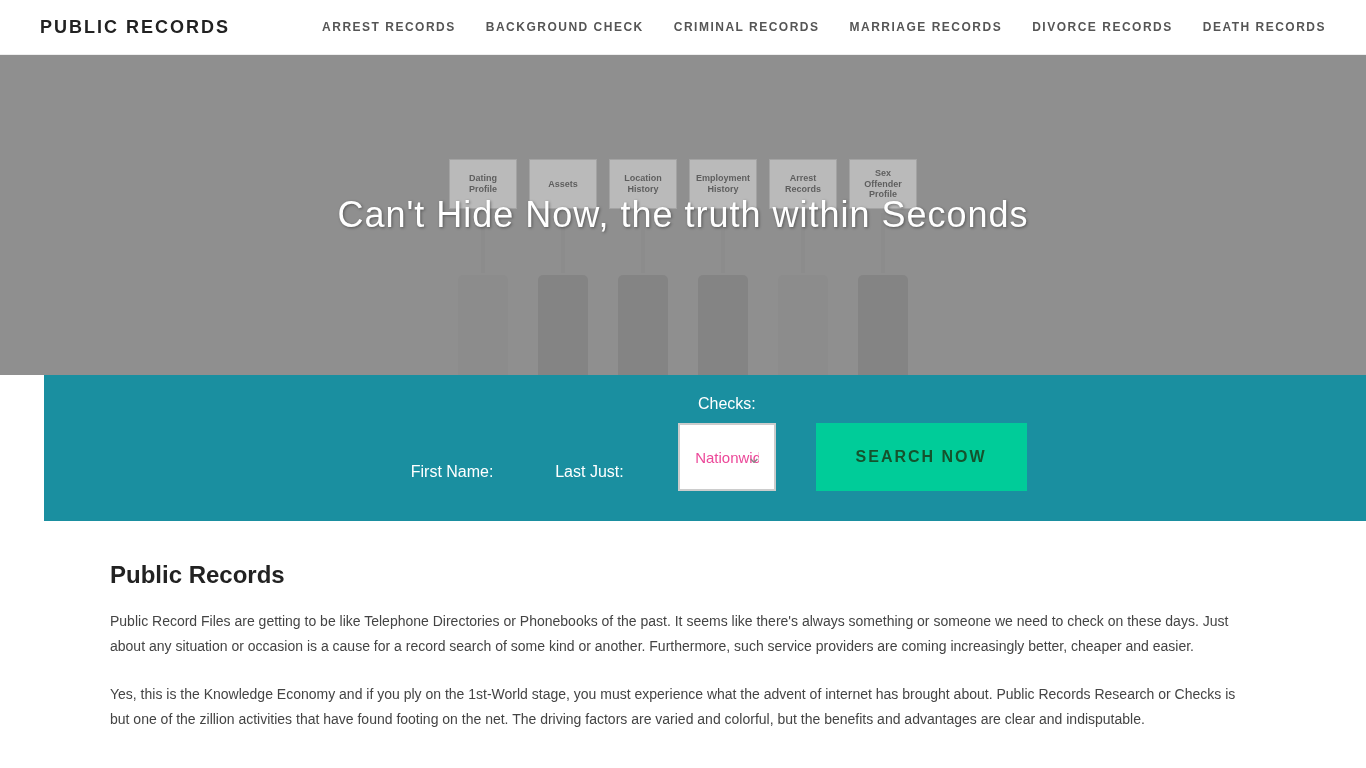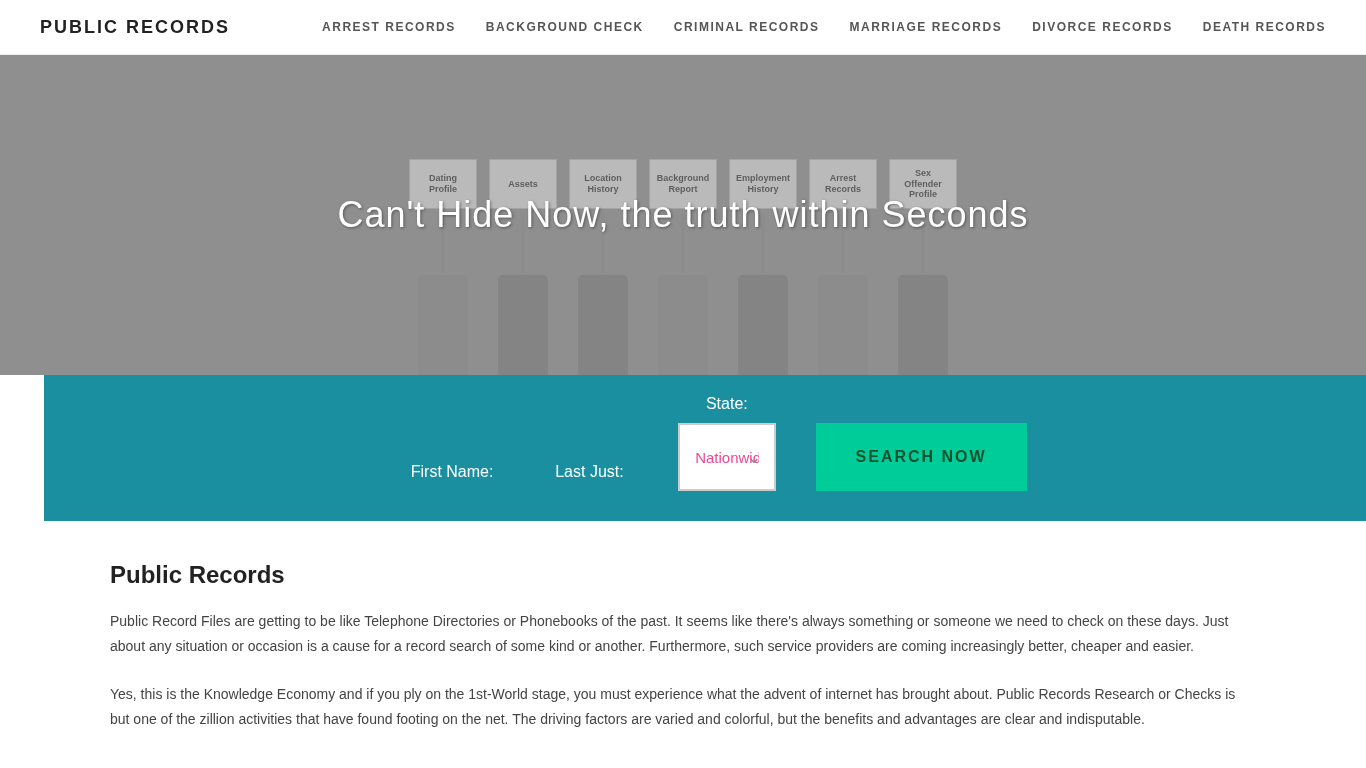--- a/index.html
+++ b/index.html
@@ -298,25 +298,20 @@
         <div class="sign">Assets</div>
         <div class="arm"></div>
         <div class="body-silhouette" style="background: rgb(136, 136, 136);"></div>
       </div>
       <div class="person">
         <div class="sign">Location History</div>
         <div class="arm"></div>
         <div class="body-silhouette" style="background: rgb(136, 136, 136);"></div>
       </div>
       <div class="person">
-        <div class="sign">Background Report</div>
-        <div class="arm"></div>
-        <div class="body-silhouette" style="background: rgb(153, 153, 153);"></div>
-      </div>
-      <div class="person">
         <div class="sign">Employment History</div>
         <div class="arm"></div>
         <div class="body-silhouette" style="background: rgb(136, 136, 136);"></div>
       </div>
       <div class="person">
         <div class="sign">Arrest Records</div>
         <div class="arm"></div>
         <div class="body-silhouette" style="background: rgb(153, 153, 153);"></div>
       </div>
       <div class="person">
@@ -334,21 +329,21 @@
 
     <div class="search-field">
       <label>First Name:</label>
     </div>
 
     <div class="search-field">
       <label>Last Just:</label>
     </div>
 
     <div class="state-field">
-      <label>State:</label>
+      <label>Checks:</label>
       <div class="state-wrapper">
         <select>
           
         <option value="Nationwide">Nationwide</option><option value="Alabama">Alabama</option><option value="Alaska">Alaska</option><option value="Arizona">Arizona</option><option value="Arkansas">Arkansas</option><option value="California">California</option><option value="Colorado">Colorado</option><option value="Connecticut">Connecticut</option><option value="Delaware">Delaware</option><option value="Florida">Florida</option><option value="Georgia">Georgia</option><option value="Hawaii">Hawaii</option><option value="Idaho">Idaho</option><option value="Illinois">Illinois</option><option value="Indiana">Indiana</option><option value="Iowa">Iowa</option><option value="Kansas">Kansas</option><option value="Kentucky">Kentucky</option><option value="Louisiana">Louisiana</option><option value="Maine">Maine</option><option value="Maryland">Maryland</option><option value="Massachusetts">Massachusetts</option><option value="Michigan">Michigan</option><option value="Minnesota">Minnesota</option><option value="Mississippi">Mississippi</option><option value="Missouri">Missouri</option><option value="Montana">Montana</option><option value="Nebraska">Nebraska</option><option value="Nevada">Nevada</option><option value="New Hampshire">New Hampshire</option><option value="New Jersey">New Jersey</option><option value="New Mexico">New Mexico</option><option value="New York">New York</option><option value="North Carolina">North Carolina</option><option value="North Dakota">North Dakota</option><option value="Ohio">Ohio</option><option value="Oklahoma">Oklahoma</option><option value="Oregon">Oregon</option><option value="Pennsylvania">Pennsylvania</option><option value="Rhode Island">Rhode Island</option><option value="South Carolina">South Carolina</option><option value="South Dakota">South Dakota</option><option value="Tennessee">Tennessee</option><option value="Texas">Texas</option><option value="Utah">Utah</option><option value="Vermont">Vermont</option><option value="Virginia">Virginia</option><option value="Washington">Washington</option><option value="West Virginia">West Virginia</option><option value="Wisconsin">Wisconsin</option><option value="Wyoming">Wyoming</option></select>
         <span class="chevron">⌄</span>
       </div>
     </div>
 
     <div class="search-btn-wrapper">
       <button class="search-btn">SEARCH NOW</button>

